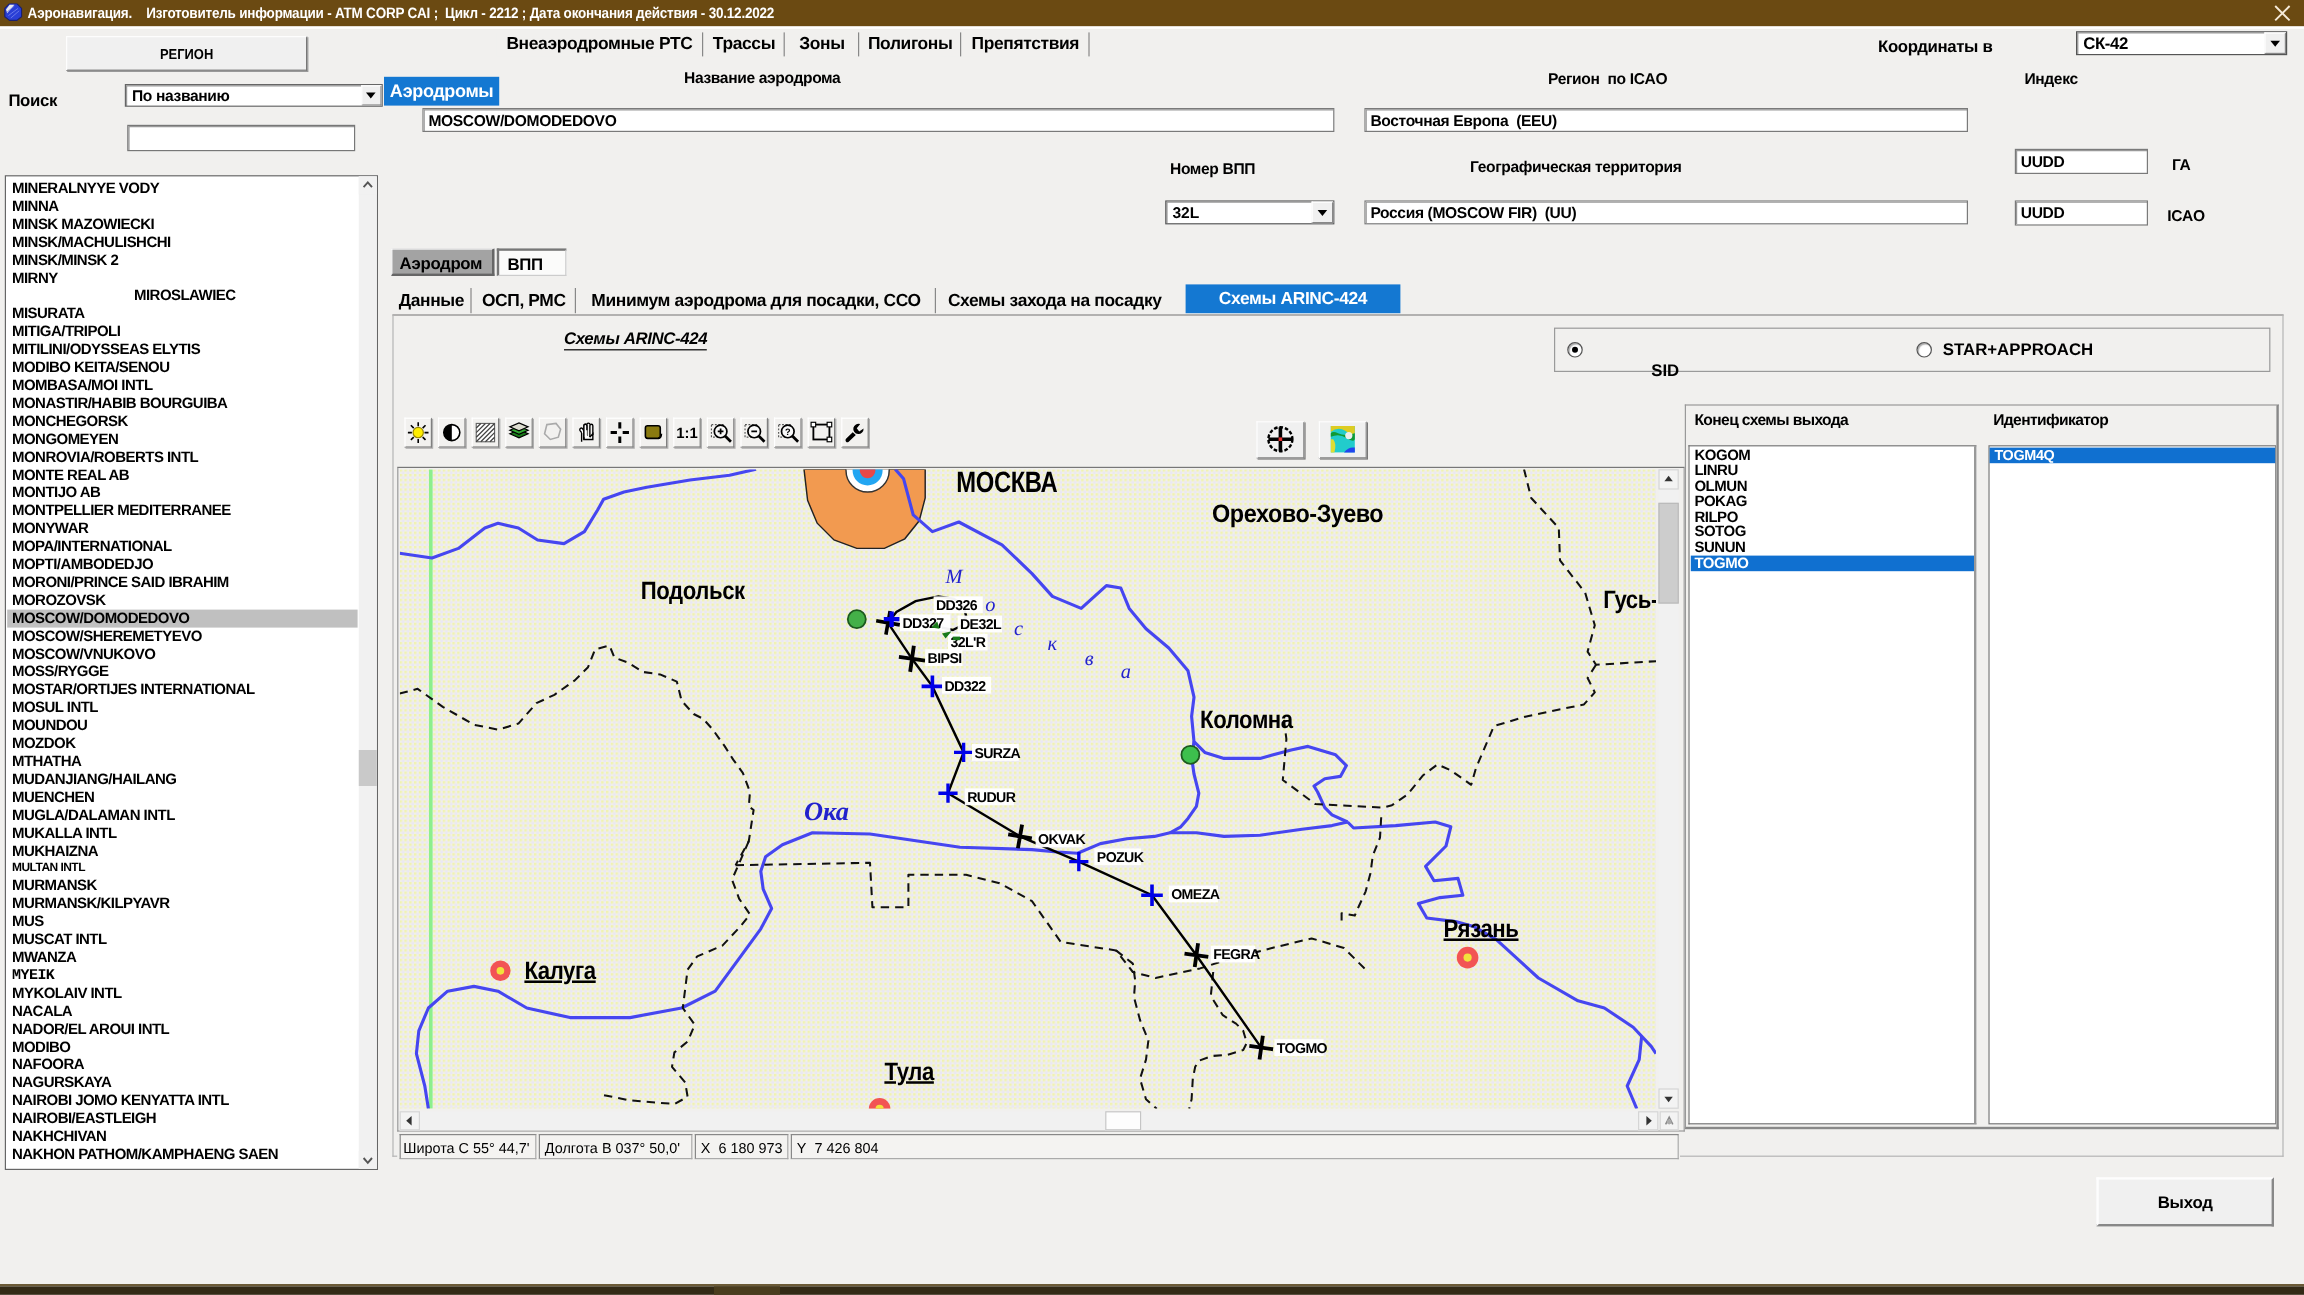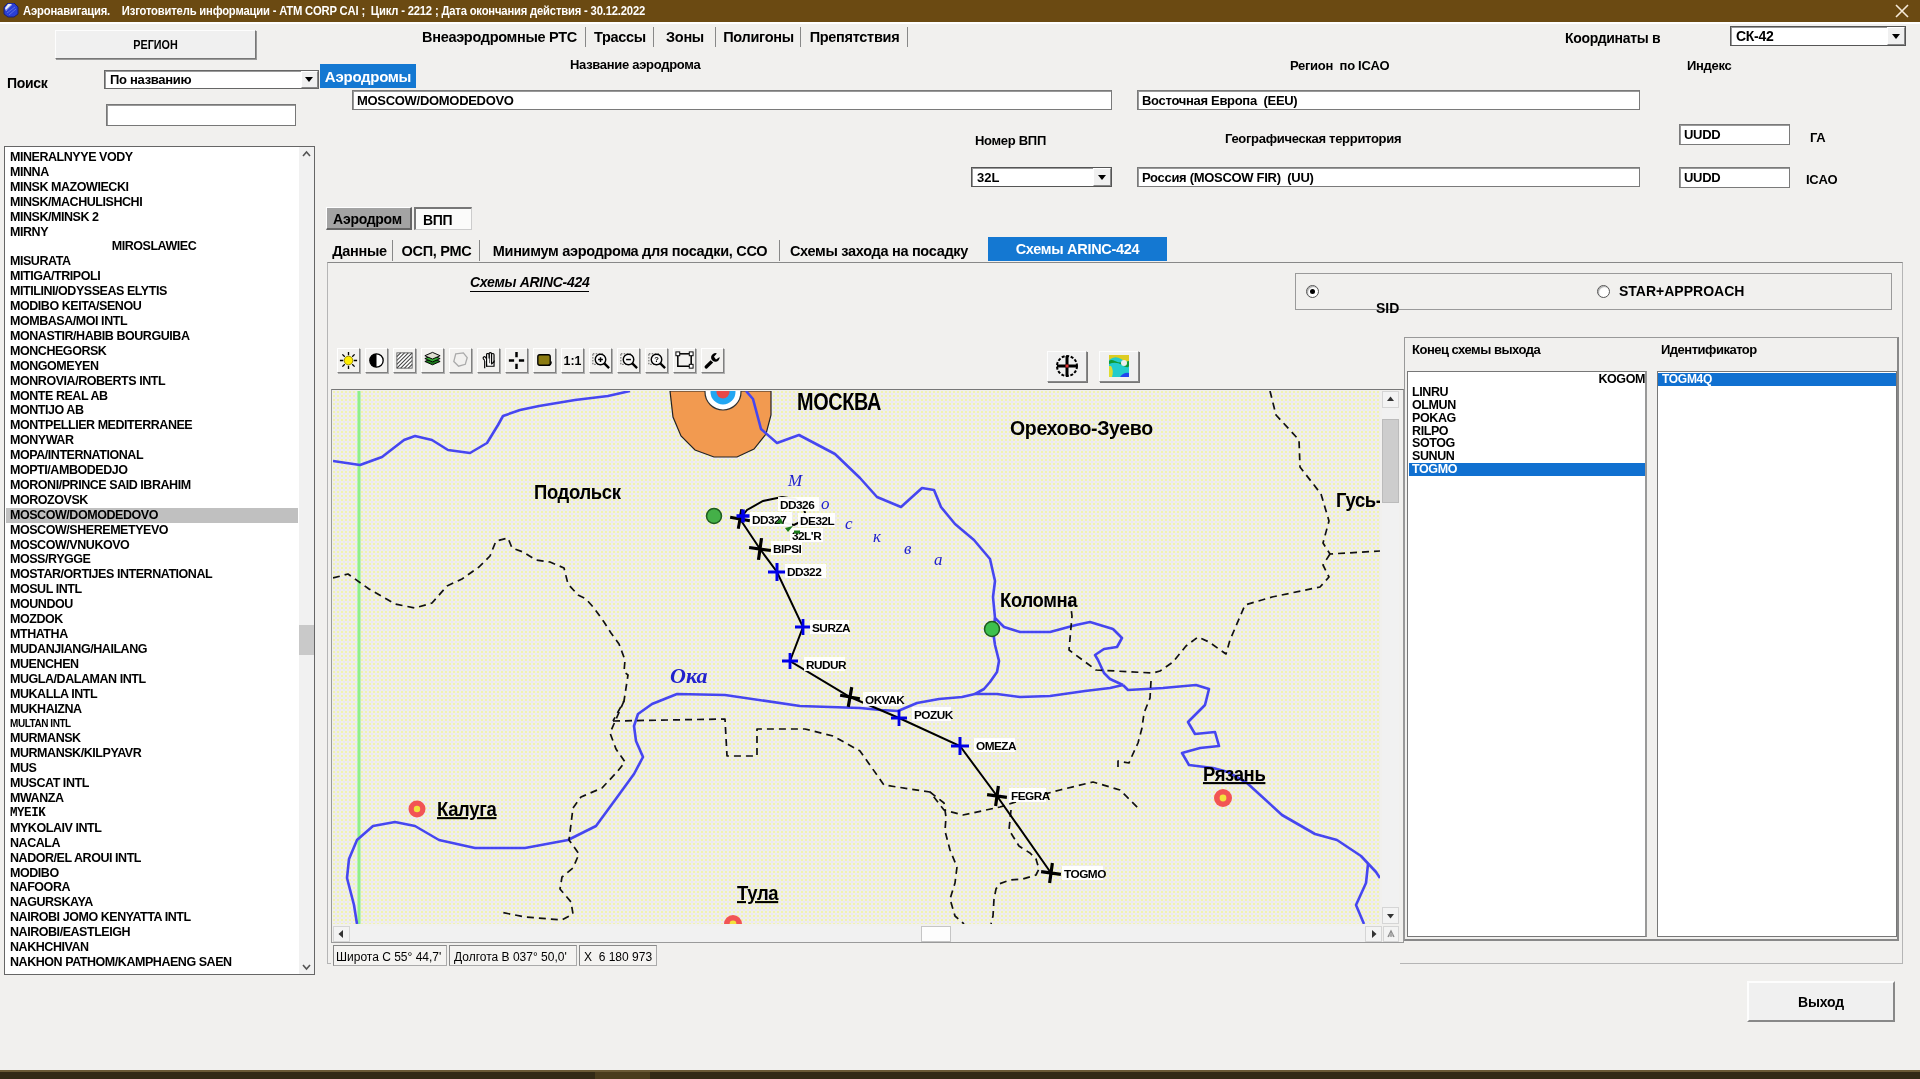--- a/index.html
+++ b/index.html
@@ -412,28 +412,29 @@
   <svg width="14" height="14" viewBox="0 0 14 14">
       <path d="M4 10 L7 4 L10 10" fill="none" stroke="#888" stroke-width="1.3"></path>
       <circle cx="7" cy="8" r="2" fill="#aaa"></circle>
     </svg>
 </div>
 
 <div id="statusbar" style="position:absolute;left:331px;top:944px;width:1069px;height:24px;background:#f1f0ee;">
   <div class="abs" style="left:2px;top:1px;width:114px;height:21px;border:1px solid #aaa;border-top-color:#888;border-left-color:#888;background:#f4f3f1;font-size:12px;padding:4px 0 0 2px;white-space:nowrap;">Широта С 55° 44,7'</div>
   <div class="abs" style="left:118px;top:1px;width:128px;height:21px;border:1px solid #aaa;border-top-color:#888;border-left-color:#888;background:#f4f3f1;font-size:12px;padding:4px 0 0 4px;white-space:nowrap;">Долгота В 037° 50,0'</div>
   <div class="abs" style="left:248px;top:1px;width:78px;height:21px;border:1px solid #aaa;border-top-color:#888;border-left-color:#888;background:#f4f3f1;font-size:12px;padding:4px 0 0 4px;white-space:nowrap;">X&nbsp; 6 180 973</div>
+  <div class="abs" style="left:328px;top:1px;width:740px;height:21px;border:1px solid #aaa;border-top-color:#888;border-left-color:#888;background:#f4f3f1;font-size:12px;padding:4px 0 0 4px;white-space:nowrap;">Y&nbsp; 7 426 804</div>
 </div>
 
 <div class="abs" style="left:1404px;top:337px;width:495px;height:604px;border:1px solid #999;border-right:2px solid #888;border-bottom:2px solid #888;background:#f1f0ee;">
   <div class="abs" style="left:7px;top:4px;font-weight:bold;font-size:13px;letter-spacing:-0.5px;">Конец схемы выхода</div>
   <div class="abs" style="left:256px;top:4px;font-weight:bold;font-size:13px;letter-spacing:-0.5px;">Идентификатор</div>
   <div class="abs" style="left:2px;top:33px;width:240px;height:566px;background:#fff;border:1px solid #777;border-right:2px solid #999;">
     <div id="exitlist" class="abs" style="left:1px;top:1px;width:236px;">
-<div style="height:12.9px;line-height:13px;font-weight:bold;font-size:12.5px;letter-spacing:-0.4px;padding-left:3px;text-align:right;">KOGOM</div>
+<div style="height:12.9px;line-height:13px;font-weight:bold;font-size:12.5px;letter-spacing:-0.4px;padding-left:3px;">KOGOM</div>
 <div style="height:12.9px;line-height:13px;font-weight:bold;font-size:12.5px;letter-spacing:-0.4px;padding-left:3px;">LINRU</div>
 <div style="height:12.9px;line-height:13px;font-weight:bold;font-size:12.5px;letter-spacing:-0.4px;padding-left:3px;">OLMUN</div>
 <div style="height:12.9px;line-height:13px;font-weight:bold;font-size:12.5px;letter-spacing:-0.4px;padding-left:3px;">POKAG</div>
 <div style="height:12.9px;line-height:13px;font-weight:bold;font-size:12.5px;letter-spacing:-0.4px;padding-left:3px;">RILPO</div>
 <div style="height:12.9px;line-height:13px;font-weight:bold;font-size:12.5px;letter-spacing:-0.4px;padding-left:3px;">SOTOG</div>
 <div style="height:12.9px;line-height:13px;font-weight:bold;font-size:12.5px;letter-spacing:-0.4px;padding-left:3px;">SUNUN</div>
 <div style="height:12.9px;line-height:13px;font-weight:bold;font-size:12.5px;letter-spacing:-0.4px;padding-left:3px; background:#1070d0;color:#fff;">TOGMO</div>
 </div>
   </div>
   <div class="abs" style="left:252px;top:33px;width:240px;height:566px;background:#fff;border:1px solid #777;">

